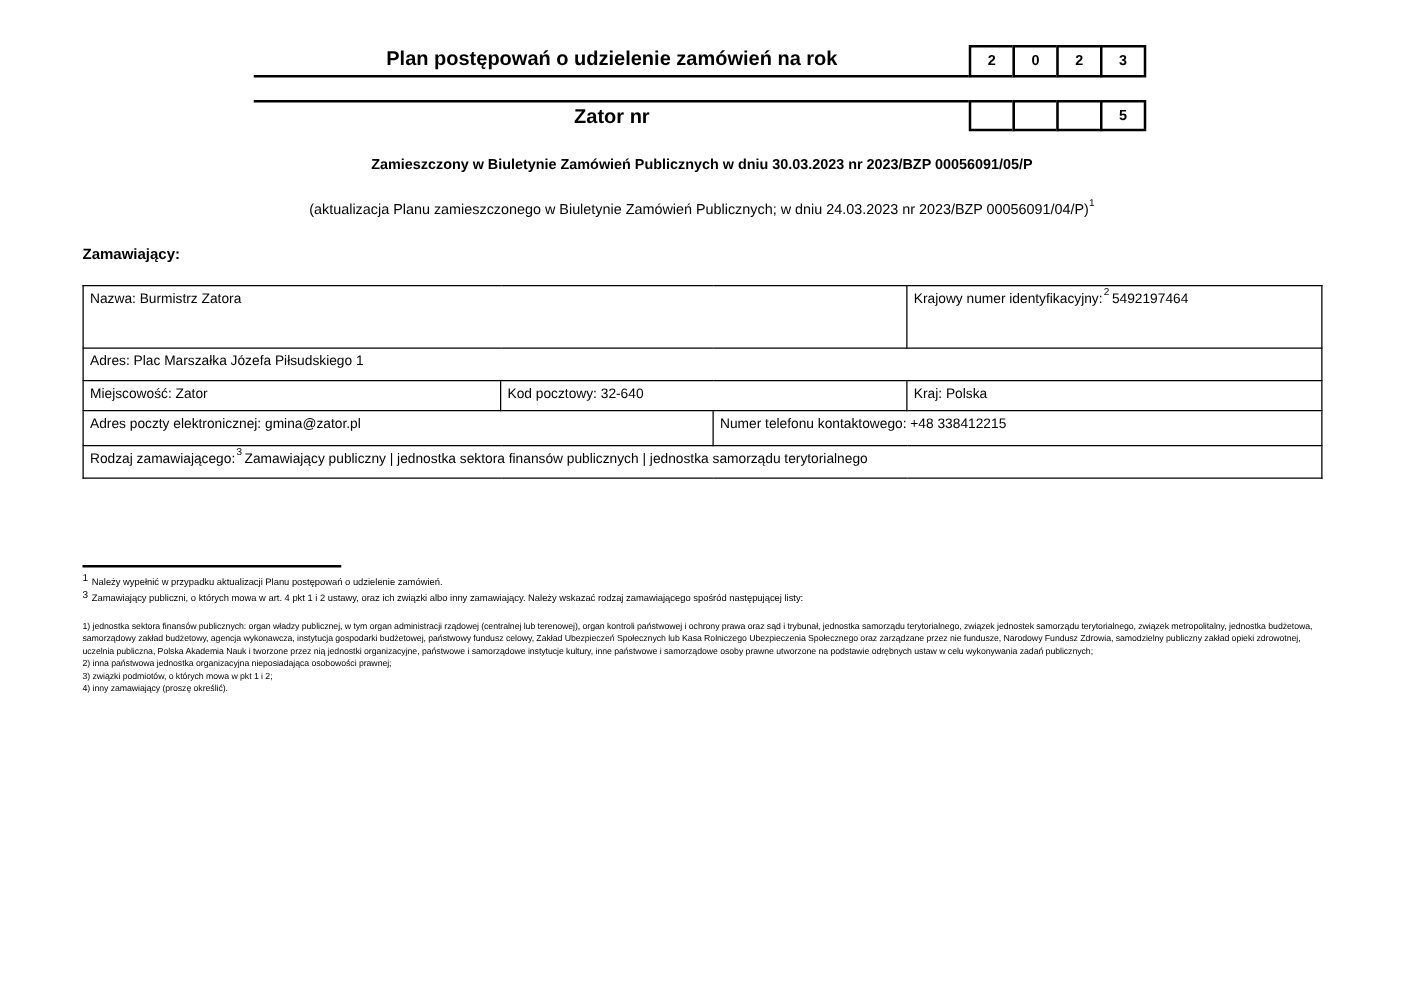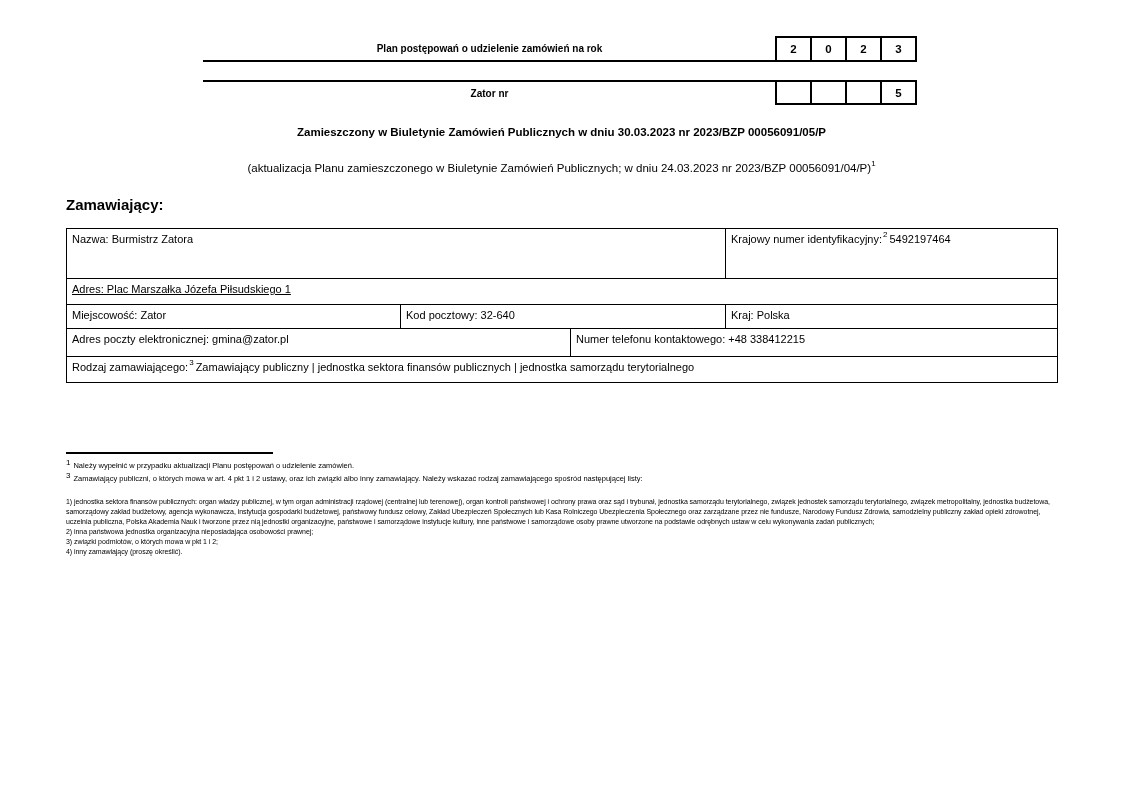--- a/index.html
+++ b/index.html
@@ -4,51 +4,51 @@
 <style>
   html,body{margin:0;padding:0;background:#ffffff;}
   .page{
     position:relative;width:1123px;height:793px;background:#ffffff;color:#000;
     font-family:"Liberation Sans",sans-serif;overflow:hidden;
   }
   
   .label-cell{
     position:absolute;left:203px;width:573px;box-sizing:border-box;
     display:flex;align-items:center;justify-content:center;
-    font-weight:bold;font-size:10px;
+    font-weight:bold;font-size:16px;
   }
   .plan-label-cell{top:36px;height:26px;border-bottom:2px solid #000;}
   .version-label-cell{top:80px;height:25px;border-top:2px solid #000;}
   .boxgroup{position:absolute;left:775px;display:flex;}
   .plan-boxes{top:36px;}
   .version-boxes{top:80px;}
   .digitbox{
     box-sizing:border-box;width:37px;height:26px;border:2px solid #000;
     display:flex;align-items:center;justify-content:center;
     font-weight:bold;font-size:11.5px;background:#fff;
   }
   .version-boxes .digitbox{height:25px;}
   .digitbox + .digitbox{margin-left:-2px;}
   
   .centerline{position:absolute;left:0;width:1123px;text-align:center;font-size:11.5px;}
   .published{top:126px;font-weight:bold;}
   .update{top:162px;}
   sup.ref{font-size:8px;position:relative;top:-1px;vertical-align:super;line-height:0;}
   
-  .buyer-heading{position:absolute;left:66px;top:196px;font-weight:bold;font-size:15px;}
+  .buyer-heading{position:absolute;left:66px;top:196px;font-weight:bold;font-size:12px;}
   table.buyer{
     position:absolute;left:66px;top:228px;width:991px;
     border-collapse:collapse;table-layout:fixed;font-size:11px;padding-left:44px;
   }
   table.buyer td{
     border:1.5px solid #000;padding:4px 5px;vertical-align:top;
     box-sizing:border-box;overflow:hidden;white-space:nowrap;
   }
   tr.rA td{height:50px;}
-  tr.rB td{height:26px;text-decoration:underline;}
+  tr.rB td{height:26px;}
   tr.rC td{height:24px;}
   tr.rD td{height:24px;}
   tr.rE td{height:28px;}
   tr.rF td{height:26px;}
   table.buyer sup.ref{font-size:8px;margin:0 2px 0 1px;}
   
   .fn-separator{position:absolute;left:66px;top:452px;width:207px;height:2px;background:#000;}
   .footnotes{position:absolute;left:66px;top:461px;width:991px;font-size:7.5px;}
   .fn-line{line-height:9px;margin-bottom:4px;white-space:nowrap;}
   .fn-ref{font-size:8px;position:relative;top:-3px;margin-right:3px;}

